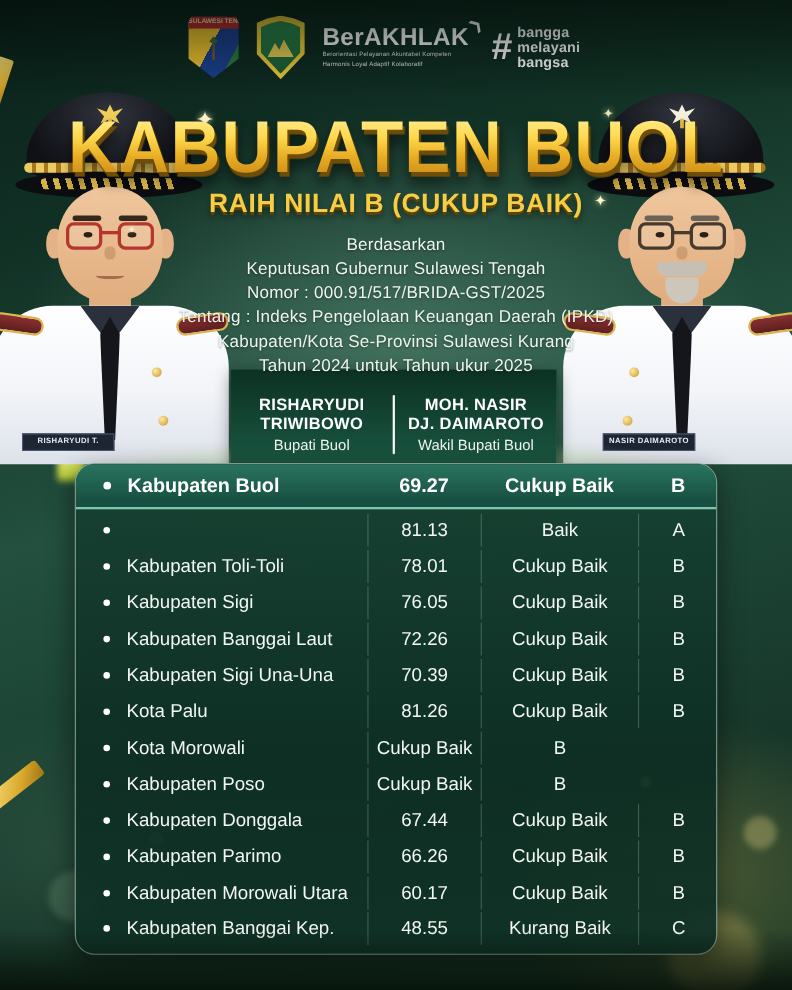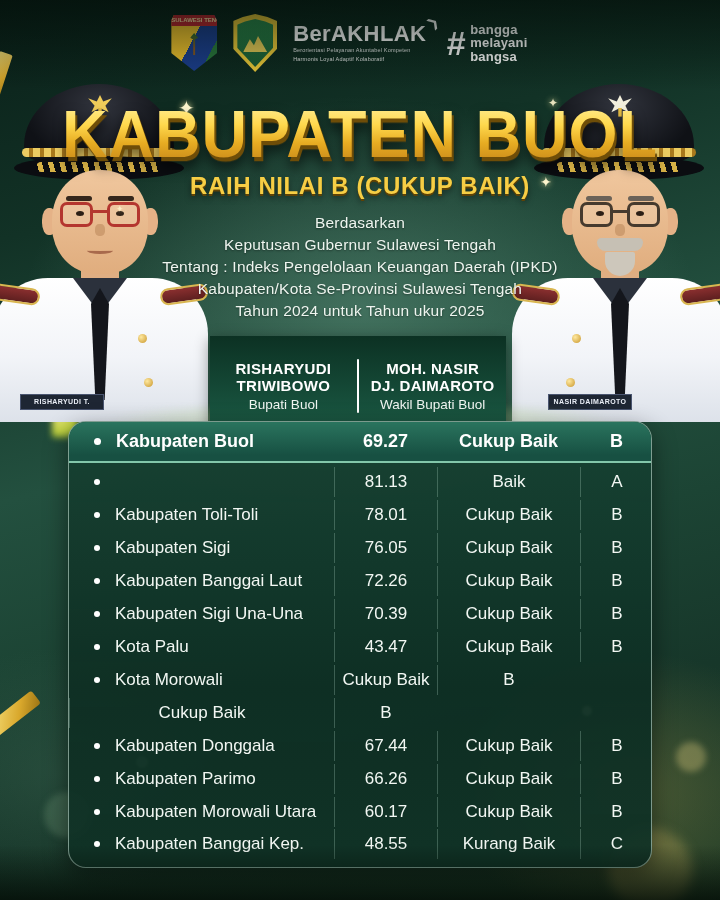--- a/index.html
+++ b/index.html
@@ -276,22 +276,23 @@
       </div>
     </div>
   </div>
 
   <div class="title">KABUPATEN BUOL</div>
   <div class="subtitle">RAIH NILAI B (CUKUP BAIK)</div>
 
   <div class="decree">
     <div>Berdasarkan</div>
     <div>Keputusan Gubernur Sulawesi Tengah</div>
+    <div>Nomor : 000.91/517/BRIDA-GST/2025</div>
     <div>Tentang : Indeks Pengelolaan Keuangan Daerah (IPKD)</div>
-    <div>Kabupaten/Kota Se-Provinsi Sulawesi Tengah</div>
+    <div>Kabupaten/Kota Se-Provinsi Sulawesi Kurang</div>
     <div>Tahun 2024 untuk Tahun ukur 2025</div>
   </div>
 
   <div class="names-bar">
     <div class="col">
       <div class="nm">RISHARYUDI</div>
       <div class="nm">TRIWIBOWO</div>
       <div class="role">Bupati Buol</div>
     </div>
     <div class="vdiv"></div>
@@ -356,33 +357,37 @@
           </div>
         <div class="cell-score">70.39</div>
         <div class="cell-rating">Cukup Baik</div>
         <div class="cell-grade">B</div>
       </div>
       <div class="trow">
         <div class="cell-name">
             <span class="bullet"></span>
             <span>Kota Palu</span>
           </div>
-        <div class="cell-score">43.47</div>
+        <div class="cell-score">81.26</div>
         <div class="cell-rating">Cukup Baik</div>
         <div class="cell-grade">B</div>
       </div>
       <div class="trow">
         <div class="cell-name">
             <span class="bullet"></span>
             <span>Kota Morowali</span>
           </div>
         <div class="cell-rating">Cukup Baik</div>
         <div class="cell-grade">B</div>
       </div>
       <div class="trow">
+        <div class="cell-name">
+            <span class="bullet"></span>
+            <span>Kabupaten Poso</span>
+          </div>
         <div class="cell-rating">Cukup Baik</div>
         <div class="cell-grade">B</div>
       </div>
       <div class="trow">
         <div class="cell-name">
             <span class="bullet"></span>
             <span>Kabupaten Donggala</span>
           </div>
         <div class="cell-score">67.44</div>
         <div class="cell-rating">Cukup Baik</div>

